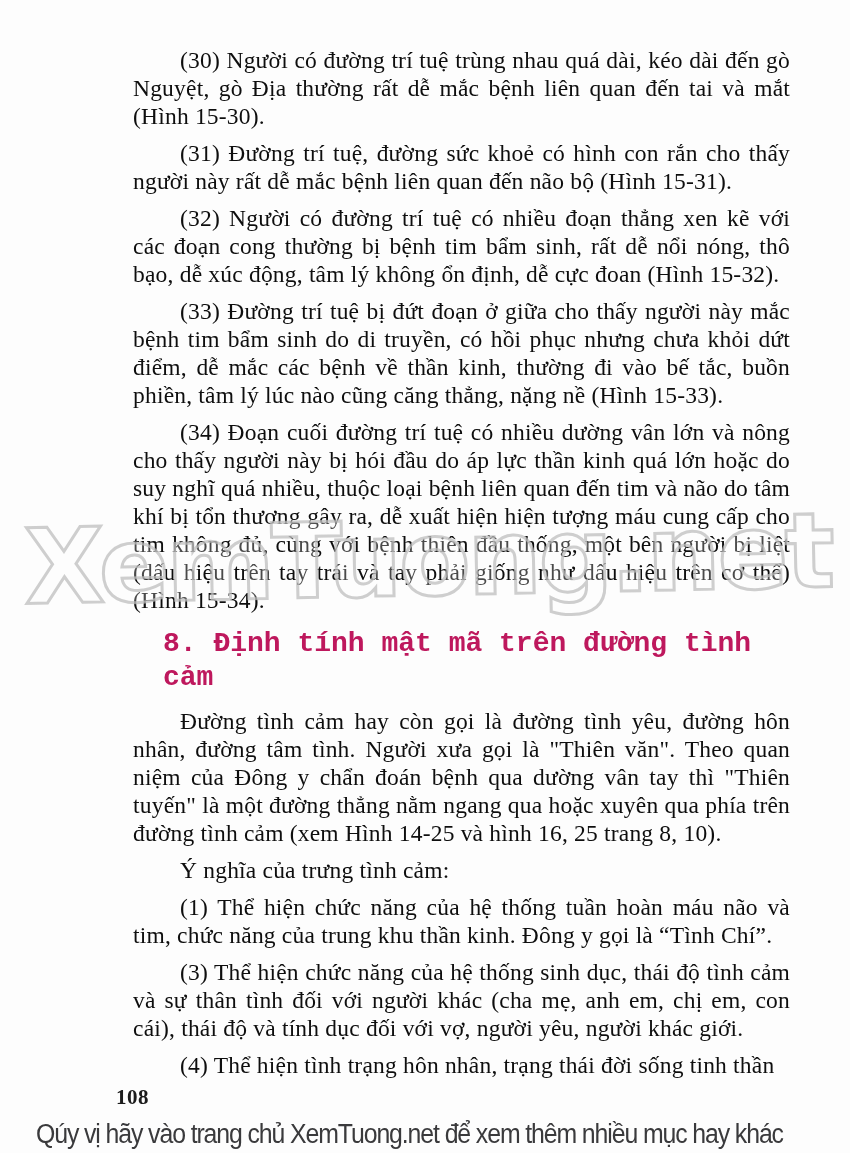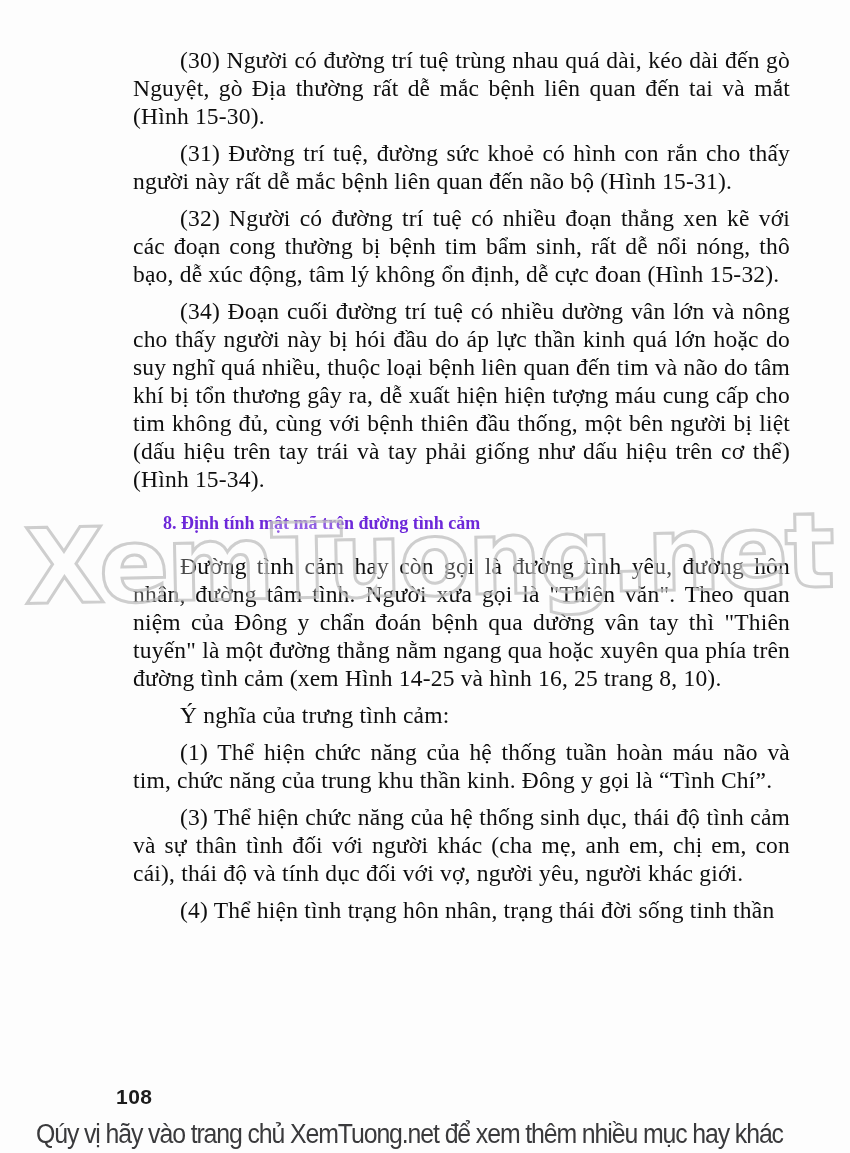--- a/index.html
+++ b/index.html
@@ -24,25 +24,25 @@
   .para {
     font-family: "Liberation Serif", serif;
     font-size: 23.5px;
     line-height: 28px;
     text-align: justify;
     text-indent: 47px;
     margin: 0 0 9px 0;
     letter-spacing: 0.2px;
   }
   .section-heading {
-    font-family: Liberation Serif, serif;
+    font-family: Liberation Mono, monospace;
     font-weight: 700;
-    font-size: 18px;
+    font-size: 28px;
     line-height: 34px;
-    color: #6d28d9;
+    color: #be185d;
     margin: 13px 0 12px 30px;
   }
   .watermark {
     position: absolute;
     top: 498px; left: 18px;
     width: 820px;
     z-index: 2;
     font-family: "DejaVu Sans", sans-serif;
     font-weight: 700;
     font-size: 104px;
@@ -52,21 +52,21 @@
     text-stroke: 3px rgba(190,190,190,0.75);
     transform: rotate(-1.2deg);
     white-space: nowrap;
     pointer-events: none;
     text-align: center;
   }
   .page-number {
     position: absolute;
     left: 116px; top: 1085px;
     z-index: 3;
-    font-family: Liberation Sans, sans-serif;
+    font-family: Liberation Serif, serif;
     font-size: 21px;
     font-weight: 600;
     color: #1c1c1c;
     letter-spacing: 0.5px;
   }
   .footer-bar {
     position: absolute;
     left: 36px; bottom: 3px;
     z-index: 3;
     font-family: "Liberation Sans", sans-serif;
@@ -80,20 +80,21 @@
 </style>
 </head>
 <body>
 
 <div class="page">
 
   <div class="content">
     <p class="para">(30) Người có đường trí tuệ trùng nhau quá dài, kéo dài đến gò Nguyệt, gò Địa thường rất dễ mắc bệnh liên quan đến tai và mắt (Hình 15-30).</p>
     <p class="para">(31) Đường trí tuệ, đường sức khoẻ có hình con rắn cho thấy người này rất dễ mắc bệnh liên quan đến não bộ (Hình 15-31).</p>
     <p class="para">(32) Người có đường trí tuệ có nhiều đoạn thẳng xen kẽ với các đoạn cong thường bị bệnh tim bẩm sinh, rất dễ nổi nóng, thô bạo, dễ xúc động, tâm lý không ổn định, dễ cực đoan (Hình 15-32).</p>
+    <p class="para">(33) Đường trí tuệ bị đứt đoạn ở giữa cho thấy người này mắc bệnh tim bẩm sinh do di truyền, có hồi phục nhưng chưa khỏi dứt điểm, dễ mắc các bệnh về thần kinh, thường đi vào bế tắc, buồn phiền, tâm lý lúc nào cũng căng thẳng, nặng nề (Hình 15-33).</p>
     <p class="para">(34) Đoạn cuối đường trí tuệ có nhiều dường vân lớn và nông cho thấy người này bị hói đầu do áp lực thần kinh quá lớn hoặc do suy nghĩ quá nhiều, thuộc loại bệnh liên quan đến tim và não do tâm khí bị tổn thương gây ra, dễ xuất hiện hiện tượng máu cung cấp cho tim không đủ, cùng với bệnh thiên đầu thống, một bên người bị liệt (dấu hiệu trên tay trái và tay phải giống như dấu hiệu trên cơ thể) (Hình 15-34).</p>
 
     <h2 class="section-heading">8. Định tính mật mã trên đường tình cảm</h2>
 
     <p class="para">Đường tình cảm hay còn gọi là đường tình yêu, đường hôn nhân, đường tâm tình. Người xưa gọi là "Thiên văn". Theo quan niệm của Đông y chẩn đoán bệnh qua dường vân tay thì "Thiên tuyến" là một đường thẳng nằm ngang qua hoặc xuyên qua phía trên đường tình cảm (xem Hình 14-25 và hình 16, 25 trang 8, 10).</p>
     <p class="para">Ý nghĩa của trưng tình cảm:</p>
     <p class="para">(1) Thể hiện chức năng của hệ thống tuần hoàn máu não và tim, chức năng của trung khu thần kinh. Đông y gọi là “Tình Chí”.</p>
     <p class="para">(3) Thể hiện chức năng của hệ thống sinh dục, thái độ tình cảm và sự thân tình đối với người khác (cha mẹ, anh em, chị em, con cái), thái độ và tính dục đối với vợ, người yêu, người khác giới.</p>
     <p class="para">(4) Thể hiện tình trạng hôn nhân, trạng thái đời sống tinh thần</p>
   </div>

